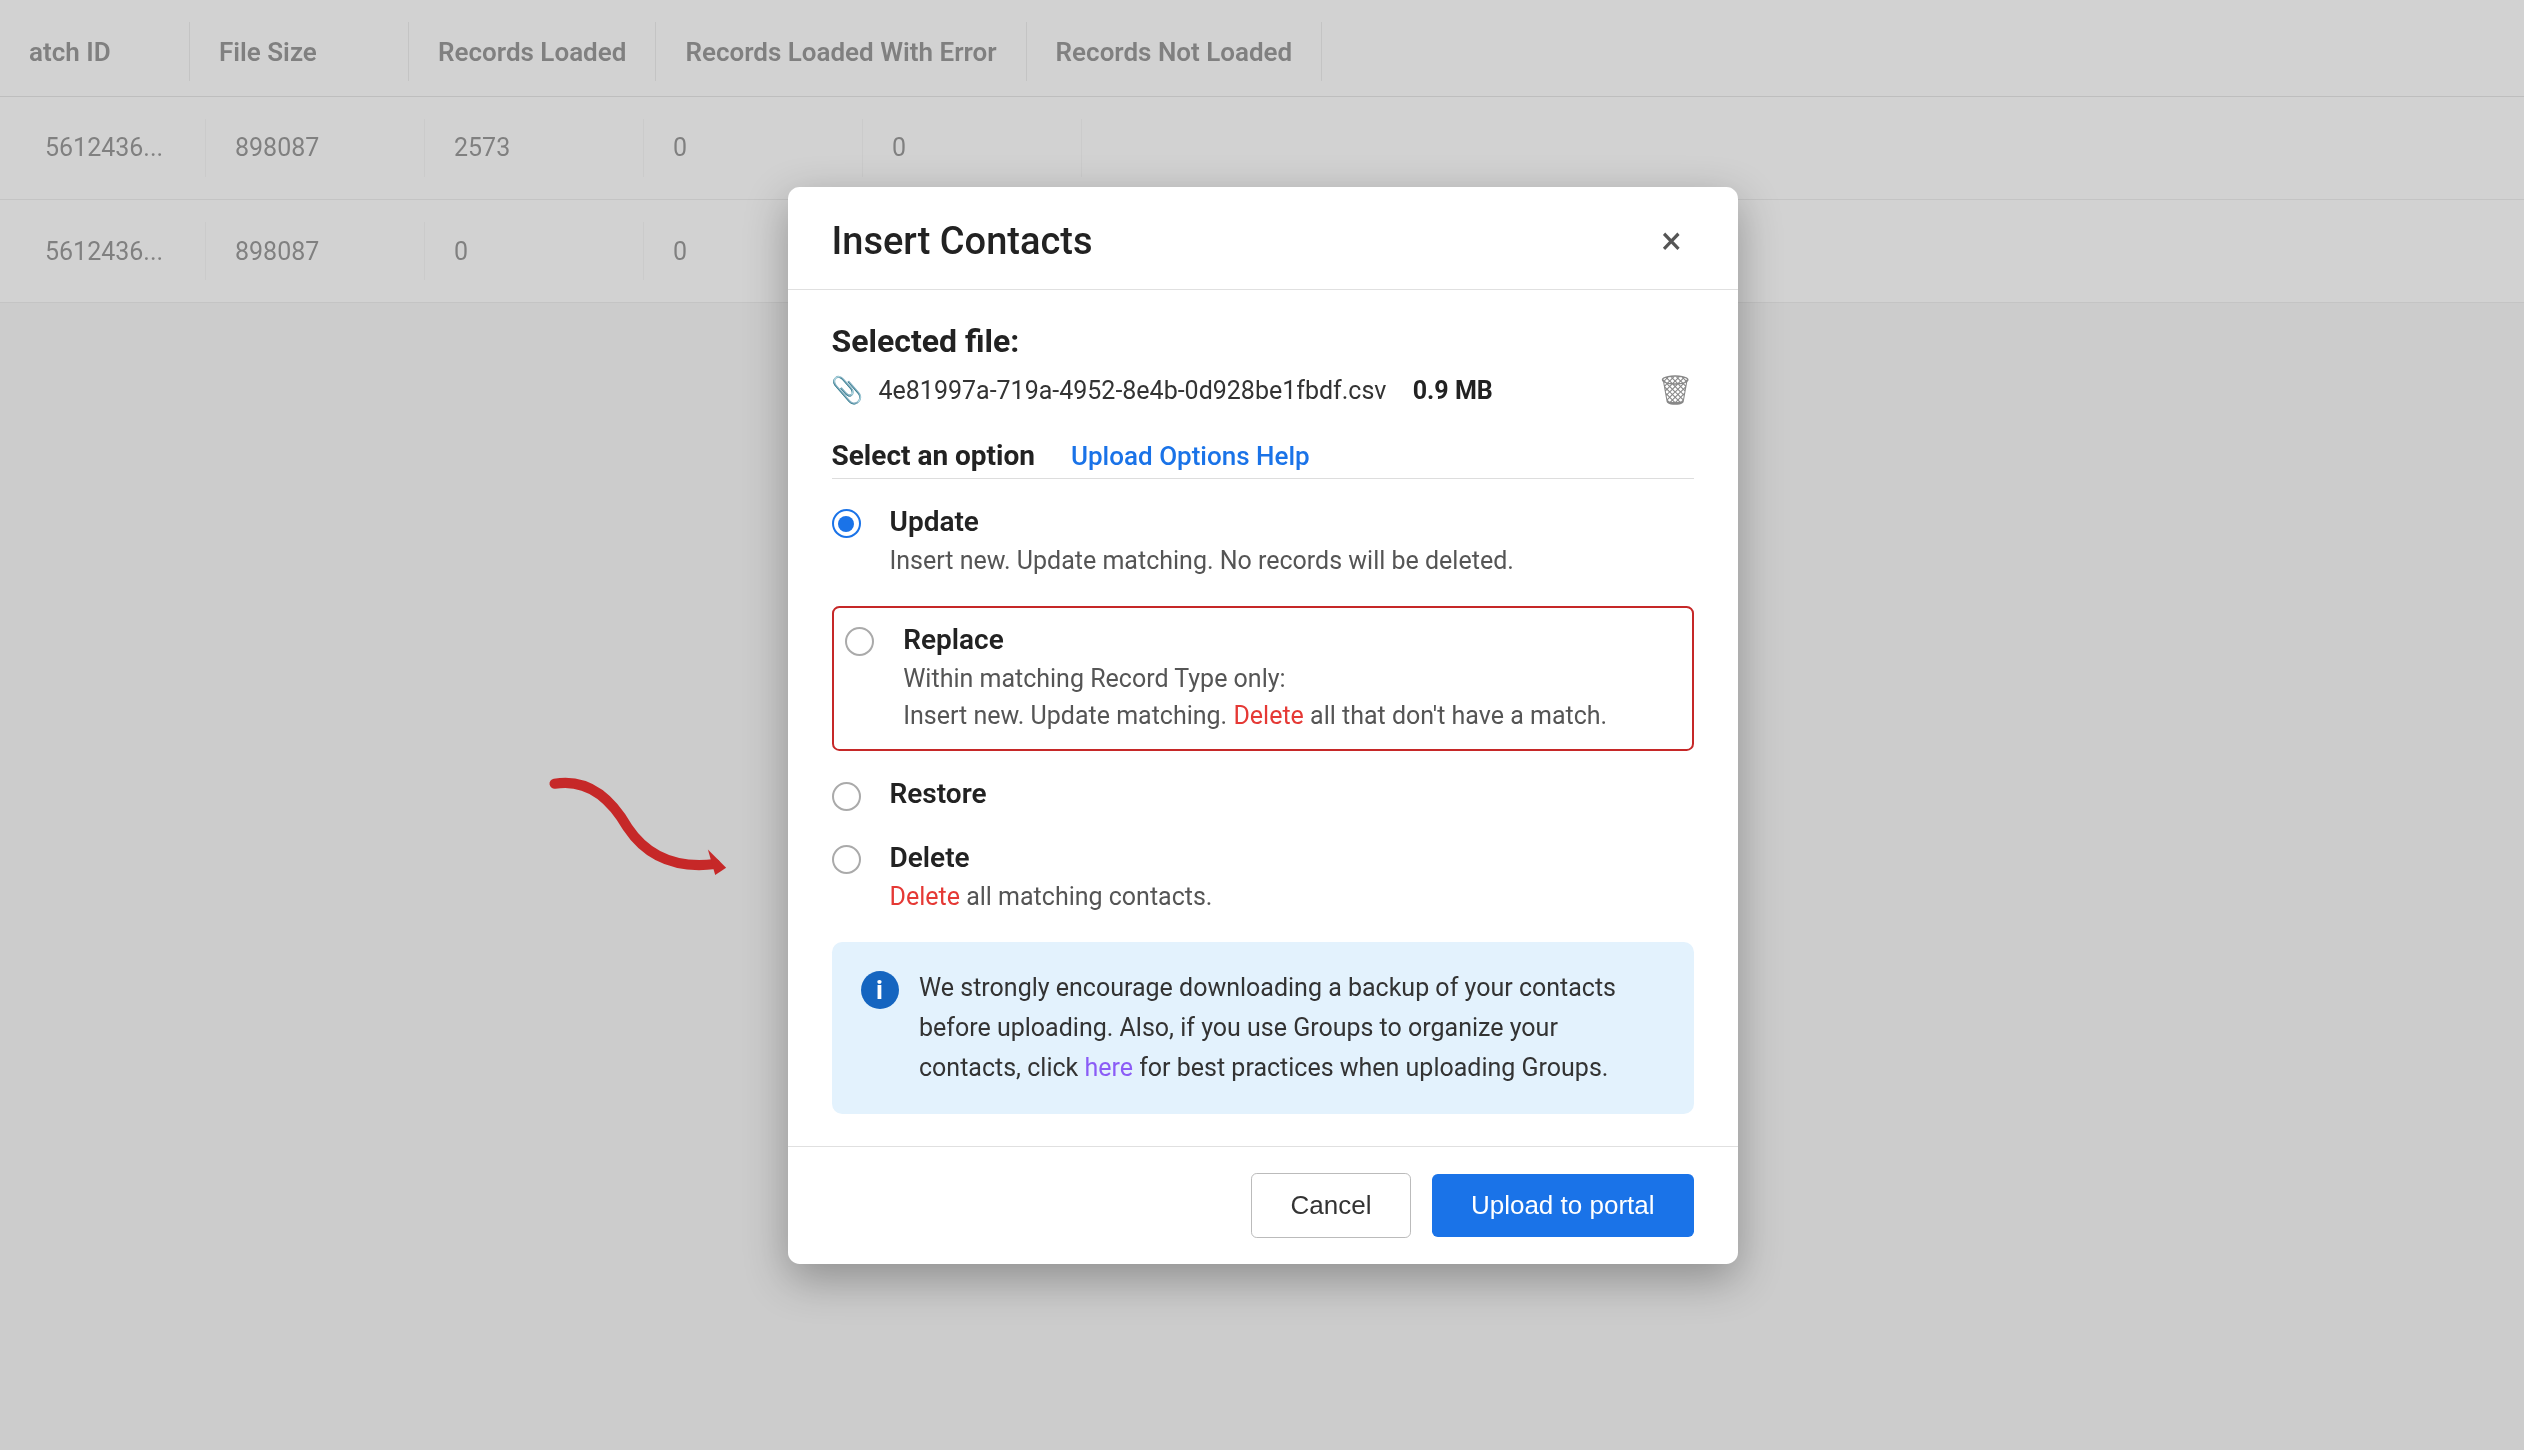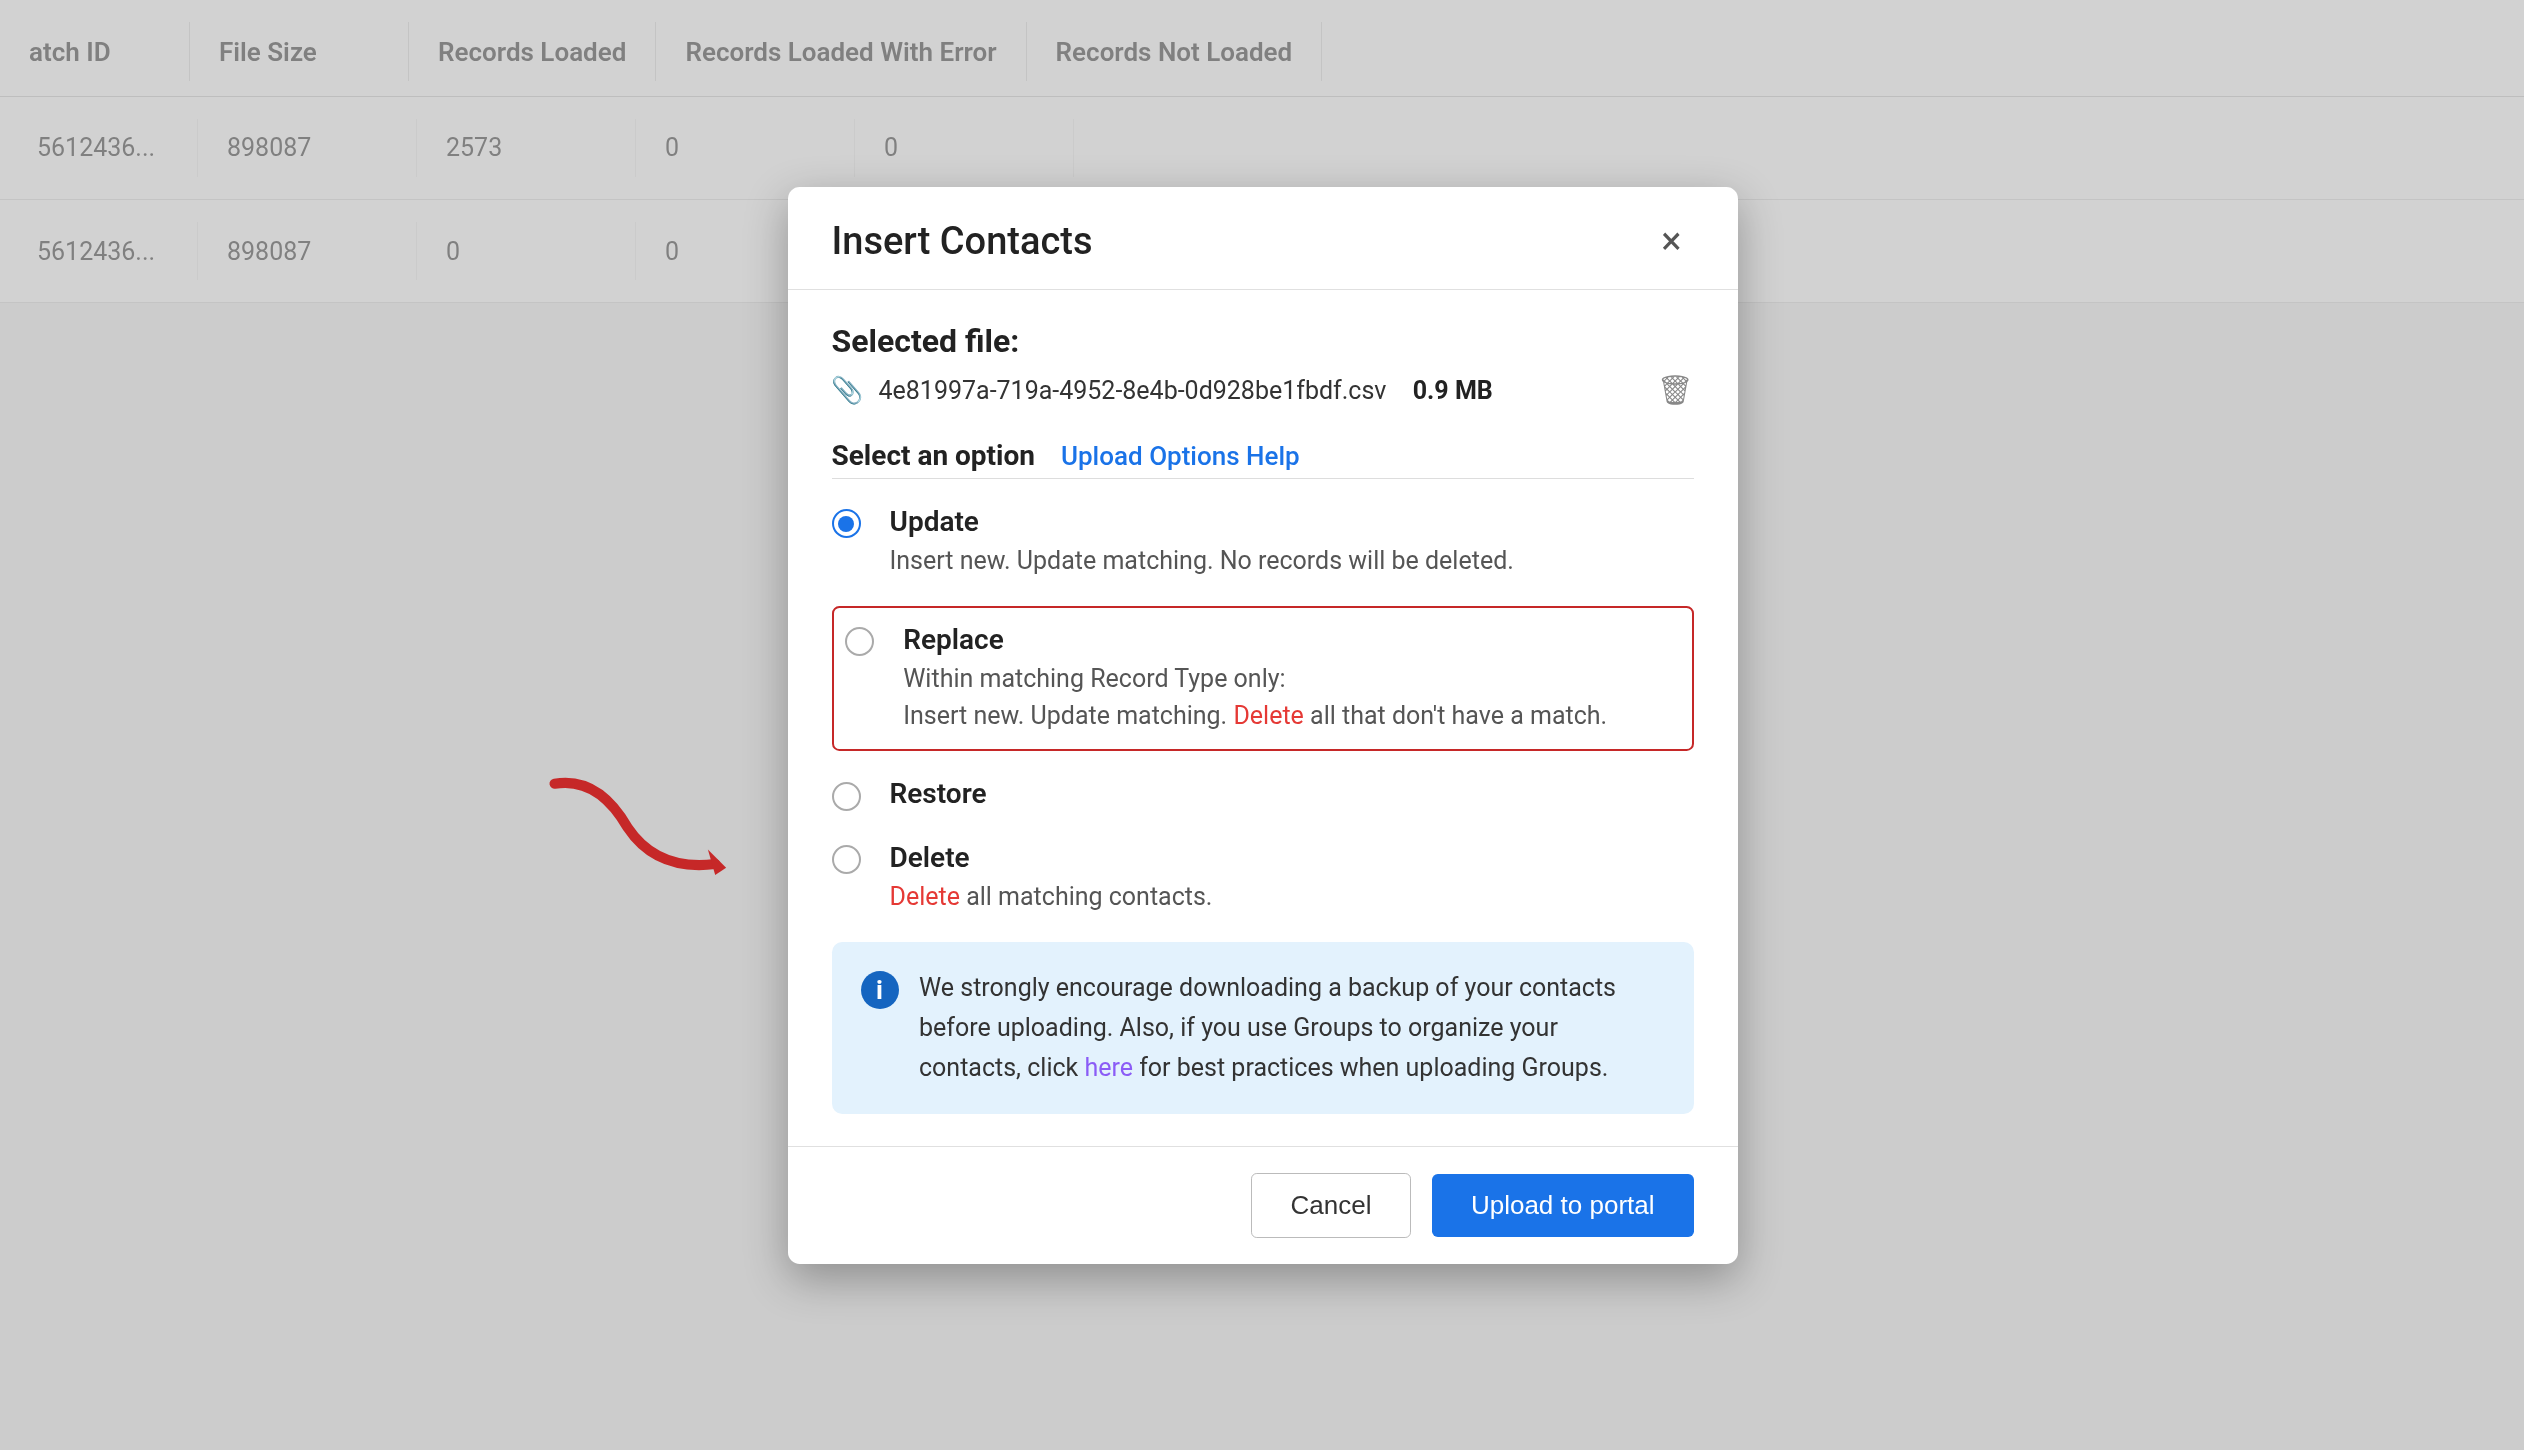--- a/index.html
+++ b/index.html
@@ -35,21 +35,21 @@
       border-right: 0.7px solid #ddd;
       min-width: 219px;
     }
 
     .bg-col:first-child { min-width: 190px; }
 
     .bg-row {
       display: flex;
       border-bottom: 0.7px solid #ddd;
       background: #fff;
-      padding: 22px 8px;
+      padding: 22px 16px;
     }
 
     .bg-cell {
       padding: 14.6px 29px;
       font-size: 25px;
       color: #333;
       min-width: 219px;
       border-right: 0.7px solid #eee;
     }
 
@@ -140,21 +140,21 @@
     .trash-icon {
       margin-left: auto;
       font-size: 29px;
       color: #888;
       cursor: pointer;
     }
 
     .select-option-row {
       display: flex;
       align-items: center;
-      gap: 26px;
+      gap: 36px;
       margin-bottom: 5.8px;
     }
 
     .select-option-label {
       font-size: 28px;
       font-weight: 700;
       color: #222;
     }
 
     .upload-help-link {

